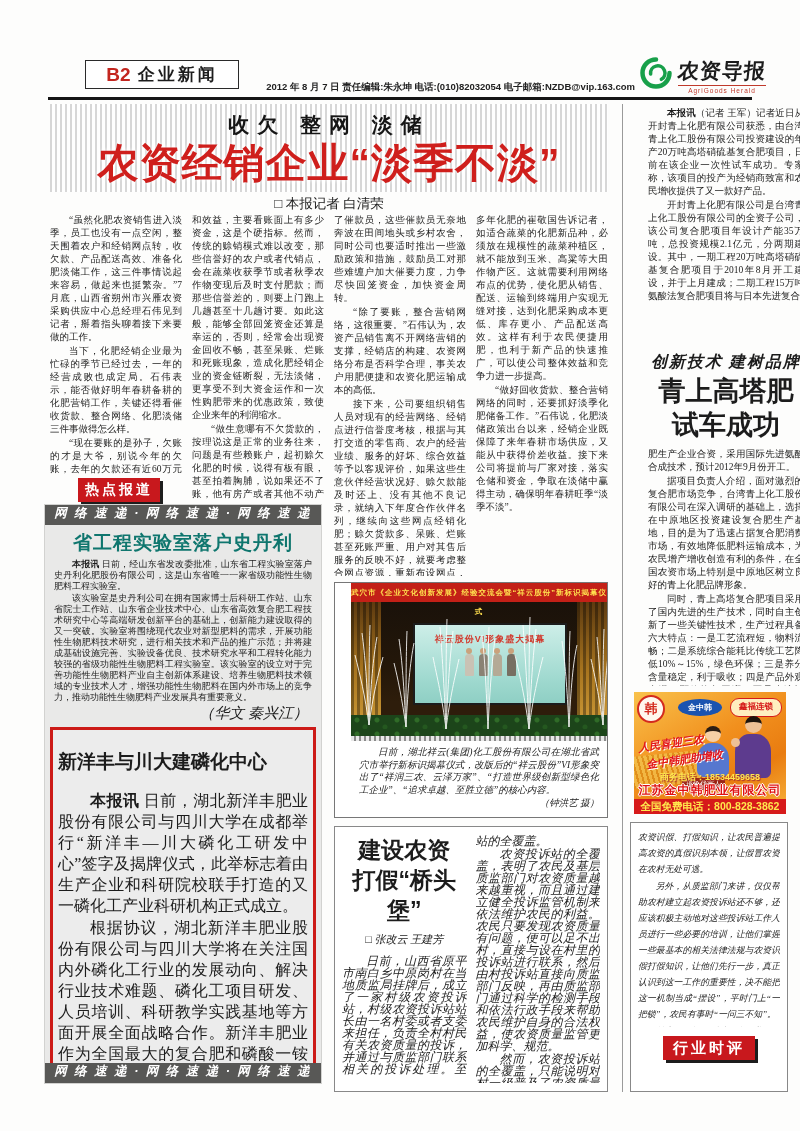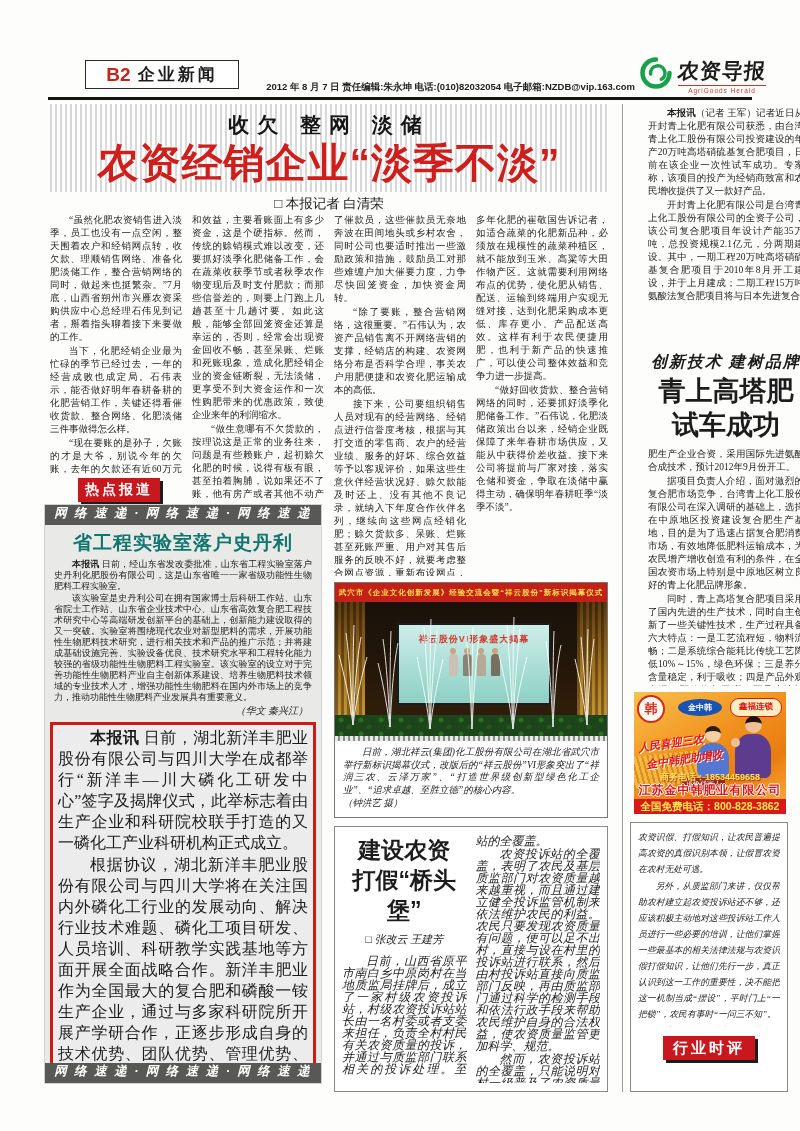--- a/index.html
+++ b/index.html
@@ -47,27 +47,27 @@
   
   .netbox{left:44px;top:504px;width:278px;height:580px;background:#e9e9e8;
           border:1px solid #d2d2d0;box-sizing:border-box;overflow:hidden;}
   .nbanner{height:20px;background:#585856;color:#fff;text-align:center;line-height:20px;
            font:bold italic 12.5px "Liberation Sans",sans-serif;letter-spacing:2px;}
   .nbanner.bottom{position:absolute;bottom:0;left:0;right:0;}
   .art{padding:5px 9px 2px 9px;}
   .art h2{margin:0 0 3px 0;text-align:center;font:bold 19px "Liberation Sans",sans-serif;
           letter-spacing:1px;color:#0f766e;}
   .art .tx{font-size:9px;line-height:11px;}
-  .sign{text-align:right;font-style:italic;font-size:10px;padding-right:4px;}
+  .sign{text-align:right;font-style:italic;font-size:15px;padding-right:4px;}
   .redframe{margin:2px 5px;border:3px solid #cc1a17;background:#ececec;padding:3px 5px 2px;}
   .redframe h2{font-size:19px;}
 
   
   .photobox{left:334px;top:582px;width:274px;height:236px;border:1px solid #777;
-            background:#fff;box-sizing:border-box;}
+            background:#fff;box-sizing:border-box;padding-left:16px;}
   .photo{position:relative;height:158px;overflow:hidden;
          background:linear-gradient(180deg,#17100a 0%,#241709 55%,#2e1d0b 75%);}
   .phbanner{position:absolute;top:0;left:0;right:0;height:19px;background:#c32017;
             color:#ffdf4e;font:bold 7.5px "Liberation Sans",sans-serif;
             text-align:center;line-height:19px;letter-spacing:1px;}
   .curtain{position:absolute;top:19px;bottom:24px;width:30px;
            background:linear-gradient(180deg,#5d3a10,#a8751f 60%,#c79433);}
   .curtain:before{content:"";position:absolute;inset:0;
            background:repeating-linear-gradient(90deg,rgba(0,0,0,.35) 0 3px,transparent 3px 6px);}
   .curtain.l{left:0;} .curtain.r{right:0;}
@@ -79,21 +79,21 @@
   .person{width:9px;height:22px;border-radius:4px 4px 1px 1px;position:relative;}
   .person:after{content:"";position:absolute;top:-6px;left:1.5px;width:6px;height:6px;
                 border-radius:50%;background:#caa27c;}
   .green{position:absolute;left:0;right:0;bottom:5px;height:21px;background:#1c451a;
          background-image:radial-gradient(circle at 6px 5px,#2f6b27 2px,transparent 3px),
                           radial-gradient(circle at 14px 12px,#24581f 2px,transparent 3px);
          background-size:20px 14px;}
   .fence{position:absolute;left:0;right:0;bottom:0;height:5px;
          background:repeating-linear-gradient(90deg,#e8e8e8 0 3px,#8a8a8a 3px 5px);}
   .caption{padding:5px 8px 2px;font-style:italic;font-size:9.5px;line-height:12.5px;}
-  .caption .credit{text-indent:0;}
+  .caption .credit{text-align:right;text-indent:0;}
 
   
   .cmbox{left:334px;top:826px;width:274px;height:266px;border:1px solid #888;
          box-sizing:border-box;padding:8px 7px;display:flex;gap:9px;background:#fff;}
   .cmL{width:126px;} .cmR{width:126px;overflow:hidden;}
   .cmhead{font:bold 23px "Liberation Sans",sans-serif;text-align:center;line-height:30px;}
   .cmauth{text-align:center;font-style:italic;font-size:11px;margin:7px 0 8px;}
   .kai{font-style:italic;font-size:12px;line-height:12px;overflow:hidden;}
 
   
@@ -171,26 +171,26 @@
 </div>
 <div class="abs toprule"></div>
 
 <div class="abs stripes">
   <div class="kicker">收欠 整网 淡储</div>
   <div class="headline">农资经销企业“淡季不淡”</div>
 </div>
 <div class="abs byline">□ 本报记者  白清荣</div>
 
 <div class="abs bodytext c1">
-    <p>“虽然化肥农资销售进入淡季，员工也没有一点空闲，整天围着农户和经销网点转，收欠款、理顺销售网络、准备化肥淡储工作，整合营销网络的同时，做起来也挺繁杂。”7月底，山西省朔州市兴雁农资采购供应中心总经理石伟见到记者，掰着指头聊着接下来要做的工作。</p>
+    <p>“虽然化肥农资销售进入淡季，员工也没有一点空闲，整天围着农户和经销网点转，收欠款、产品配送高效、准备化肥淡储工作，这三件事情说起来容易，做起来也挺繁杂。”7月底，山西省朔州市兴雁农资采购供应中心总经理石伟见到记者，掰着指头聊着接下来要做的工作。</p>
     <p>当下，化肥经销企业最为忙碌的季节已经过去，一年的经营成败也成定局。石伟表示，能否做好明年春耕备耕的化肥营销工作，关键还得看催收货款、整合网络、化肥淡储三件事做得怎么样。</p>
     <p>“现在要账的是孙子，欠账的才是大爷，别说今年的欠账，去年的欠款还有近60万元没着落，我做化肥生意30多年了，感觉催收货款是第一件头疼事。”石伟很无奈地说。</p>
   </div>
 <div class="abs bodytext c2 cont">
-    <p>和效益，主要看账面上有多少资金，这是个硬指标。然而，传统的赊销模式难以改变，还要抓好淡季化肥储备工作，会在蔬菜收获季节或者秋季农作物变现后及时支付肥款；而那些信誉差的，则要上门跑上几趟甚至十几趟讨要。如此这般，能够全部回笼资金还算是幸运的，否则，经常会出现资金回收不畅，甚至呆账、烂账和死账现象，造成化肥经销企业的资金链断裂，无法淡储，更享受不到大资金运作和一次性购肥带来的优惠政策，致使企业来年的利润缩水。</p>
+    <p>和效益，主要看账面上有多少资金，这是个硬指标。然而，传统的赊销模式难以改变，那些信誉好的农户或者代销点，会在蔬菜收获季节或者秋季农作物变现后及时支付肥款；而那些信誉差的，则要上门跑上几趟甚至十几趟讨要。如此这般，能够全部回笼资金还算是幸运的，否则，经常会出现资金回收不畅，甚至呆账、烂账和死账现象，造成化肥经销企业的资金链断裂，无法淡储，更享受不到大资金运作和一次性购肥带来的优惠政策，致使企业来年的利润缩水。</p>
     <p>“做生意哪有不欠货款的，按理说这是正常的业务往来，问题是有些赖账户，起初赊欠化肥的时候，说得有板有眼，甚至拍着胸脯，说如果还不了账，他有房产或者其他不动产可以作价抵账，气很粗！”忻州市农资公司城北分公司的业务主办崔敬国说起拖欠款的事情也是很发憷。他说，下半年回收化肥款首当其冲，公司原来推销化肥人员的身份现在也变成</p>
   </div>
 <div class="abs bodytext c3 cont">
     <p>了催款员，这些催款员无奈地奔波在田间地头或乡村农舍，同时公司也要适时推出一些激励政策和措施，鼓励员工对那些难缠户加大催要力度，力争尽快回笼资金，加快资金周转。</p>
     <p>“除了要账，整合营销网络，这很重要。”石伟认为，农资产品销售离不开网络营销的支撑，经销店的构建、农资网络分布是否科学合理，事关农户用肥便捷和农资化肥运输成本的高低。</p>
     <p>接下来，公司要组织销售人员对现有的经营网络、经销点进行信誉度考核，根据与其打交道的零售商、农户的经营业绩、服务的好坏、综合效益等予以客观评价，如果这些生意伙伴经营状况好、赊欠款能及时还上、没有其他不良记录，就纳入下年度合作伙伴名列，继续向这些网点经销化肥；赊欠货款多、呆账、烂账甚至死账严重、用户对其售后服务的反映不好，就要考虑整合网点资源，重新布设网点，完善网络以适应市场所需。</p>
   </div>
 <div class="abs bodytext c4 cont">
     <p>多年化肥的崔敬国告诉记者，如适合蔬菜的化肥新品种，必须放在规模性的蔬菜种植区，就不能放到玉米、高粱等大田作物产区。这就需要利用网络布点的优势，使化肥从销售、配送、运输到终端用户实现无缝对接，达到化肥采购成本更低、库存更小、产品配送高效。这样有利于农民便捷用肥，也利于新产品的快速推广，可以使公司整体效益和竞争力进一步提高。</p>
     <p>“做好回收货款、整合营销网络的同时，还要抓好淡季化肥储备工作。”石伟说，化肥淡储政策出台以来，经销企业既保障了来年春耕市场供应，又能从中获得价差收益。接下来公司将提前与厂家对接，落实仓储和资金，争取在淡储中赢得主动，确保明年春耕旺季“淡季不淡”。</p>
@@ -204,20 +204,21 @@
   <div class="art">
     <h2>省工程实验室落户史丹利</h2>
     <div class="tx">
         <p><b>本报讯</b> 日前，经山东省发改委批准，山东省工程实验室落户史丹利化肥股份有限公司，这是山东省唯一一家省级功能性生物肥料工程实验室。</p>
         <p>该实验室是史丹利公司在拥有国家博士后科研工作站、山东省院士工作站、山东省企业技术中心、山东省高效复合肥工程技术研究中心等高端研发创新平台的基础上，创新能力建设取得的又一突破。实验室将围绕现代农业对新型肥料的需求，开展功能性生物肥料技术研究，进行相关技术和产品的推广示范；并将建成基础设施完善、实验设备优良、技术研究水平和工程转化能力较强的省级功能性生物肥料工程实验室。该实验室的设立对于完善功能性生物肥料产业自主创新体系建设、培养生物肥料技术领域的专业技术人才，增强功能性生物肥料在国内外市场上的竞争力，推动功能性生物肥料产业发展具有重要意义。</p>
       </div>
     <div class="sign">（华文 秦兴江）</div>
   </div>
 
   <div class="redframe">
+    <h2>新洋丰与川大建磷化中心</h2>
     <div class="tx">
         <p><b>本报讯</b> 日前，湖北新洋丰肥业股份有限公司与四川大学在成都举行“新洋丰—川大磷化工研发中心”签字及揭牌仪式，此举标志着由生产企业和科研院校联手打造的又一磷化工产业科研机构正式成立。</p>
         <p>根据协议，湖北新洋丰肥业股份有限公司与四川大学将在关注国内外磷化工行业的发展动向、解决行业技术难题、磷化工项目研发、人员培训、科研教学实践基地等方面开展全面战略合作。新洋丰肥业作为全国最大的复合肥和磷酸一铵生产企业，通过与多家科研院所开展产学研合作，正逐步形成自身的技术优势、团队优势、管理优势、市场优势。该研发中心将研发贴近市场需求的新产品，引导行业发展，并力争用3～5年的时间，建成省级以上磷化工工程技术研发中心。</p>
       </div>
 
   </div>
 
   <div class="nbanner bottom">网 络 速 递 · 网 络 速 递 · 网 络 速 递</div>
 </div>
 

